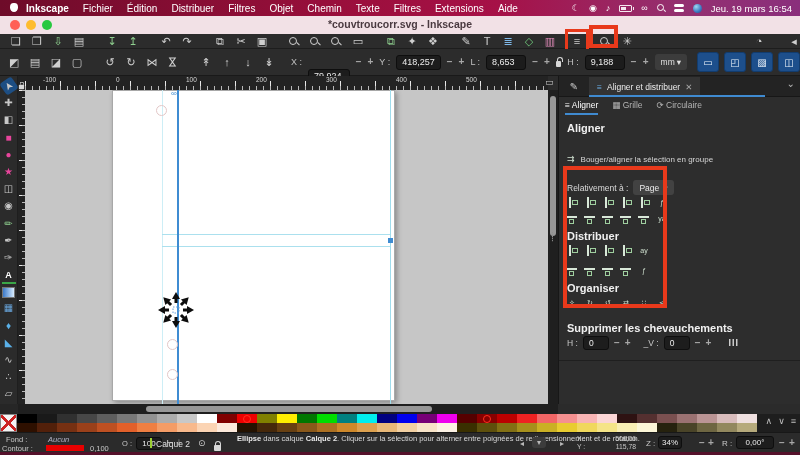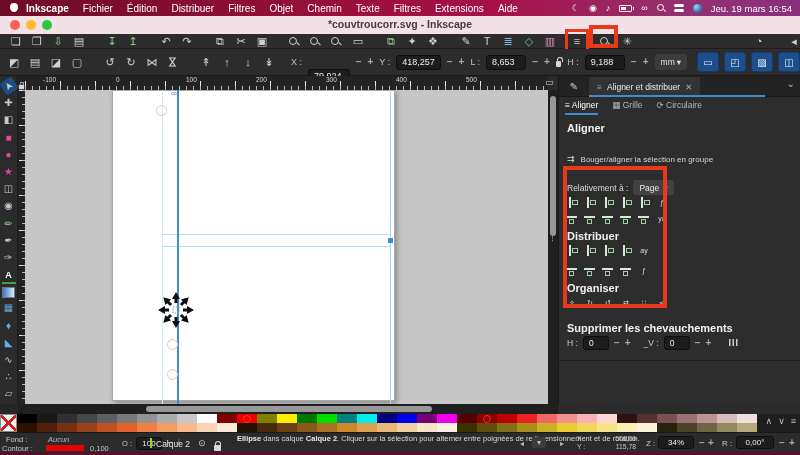--- a/index.html
+++ b/index.html
@@ -547,21 +547,21 @@
     <span class="sb lock" style="left:214px;top:8px;"></span>
     <span class="sb" id="sb-msg"><b class="sbb">Ellipse</b><span> dans calque </span><b class="sbb">Calque 2</b><span>. Cliquer sur la sélection pour alterner entre poignées de redimensionnement et de rotation.</span></span>
     <span class="sb navbtn" style="left:520px;top:6px;">◂</span>
     <span class="sb navbtn" id="nav-dd" style="left:532px;top:4px;">▾</span>
     <span class="sb navbtn" style="left:560px;top:6px;">▸</span>
     <span class="sb xy" style="left:577px;top:2px;">X :</span>
     <span class="sb xy" style="left:598px;top:2px;width:38px;">506,06</span>
     <span class="sb xy" style="left:577px;top:10px;">Y :</span>
     <span class="sb xy" style="left:598px;top:10px;width:38px;">115,78</span>
     <span class="sb" style="left:646px;top:6px;font-size:8px;">Z :</span>
-    <span class="sb sbox" style="left:658px;top:3px;width:36px;">34%</span>
+    <span class="sb sbox" style="left:658px;top:3px;width:24px;">34%</span>
     <span class="sb step" style="left:699px;top:5px;">−</span>
     <span class="sb step" style="left:708px;top:5px;">+</span>
     <span class="sb" style="left:722px;top:6px;font-size:8px;">R :</span>
     <span class="sb sbox" style="left:736px;top:3px;width:38px;">0,00°</span>
     <span class="sb step" style="left:779px;top:5px;">−</span>
     <span class="sb step" style="left:789px;top:5px;">+</span>
   </div>
   <div id="bottom-strip" class="abs"></div>
 
 </div>

